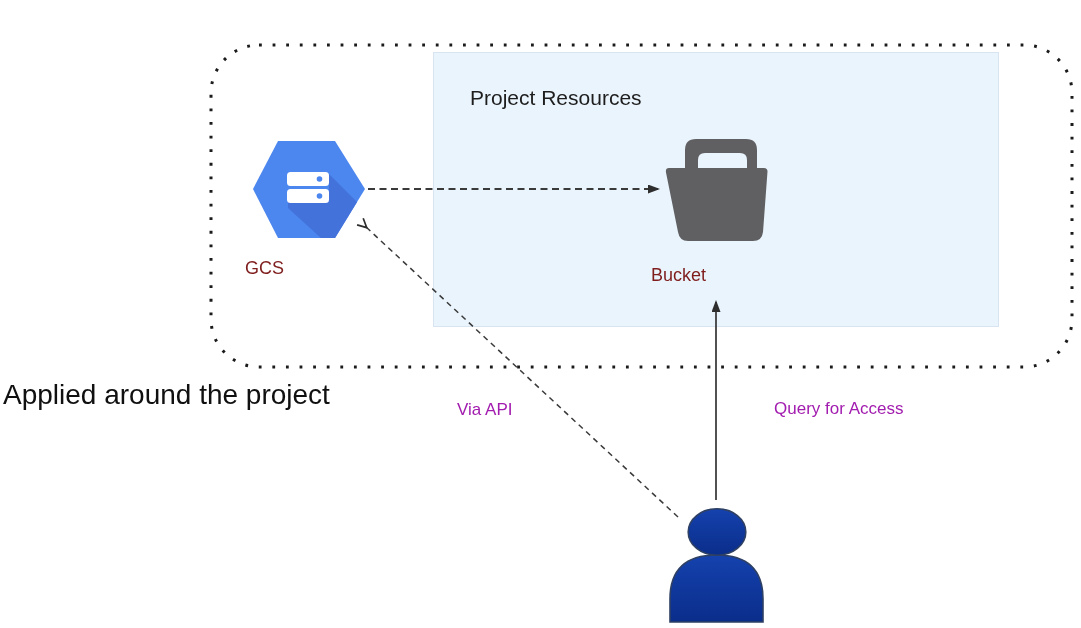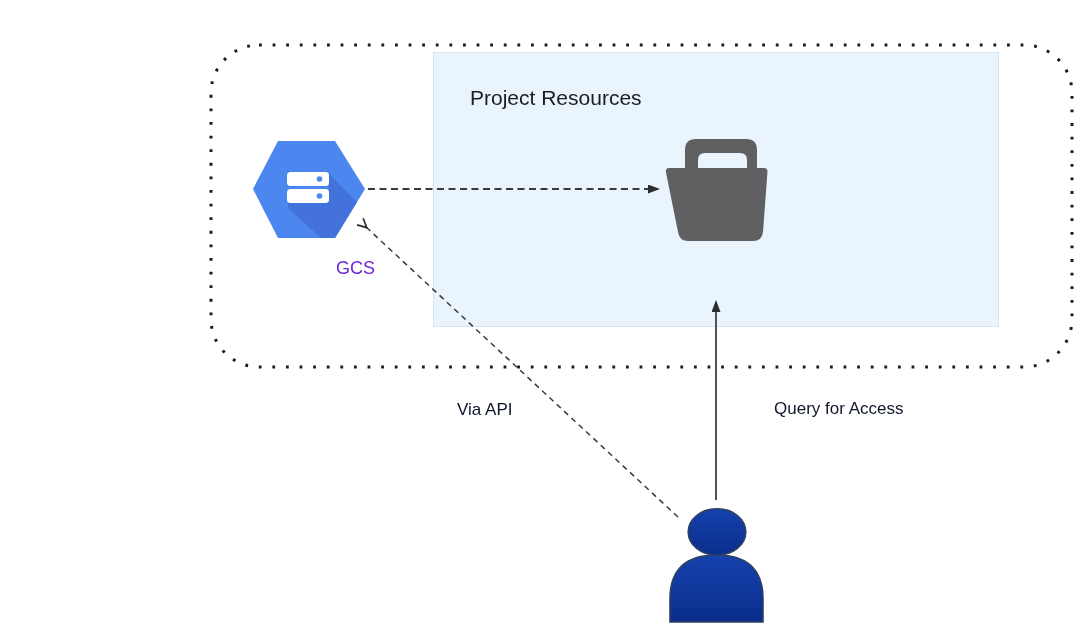--- a/index.html
+++ b/index.html
@@ -14,29 +14,29 @@
   .abs{position:absolute;}
   .resources-box{
     left:433px;top:13px;width:566px;height:275px;
     background:#EAF4FC;border:1px solid #D8E5F0;box-sizing:border-box;
   }
   .resources-title{
     left:470px;top:47px;
     font-size:21px;color:#1d1d1d;white-space:nowrap;
   }
   .node-label{
-    text-align:right;color:#6d28d9;font-size:18px;line-height:26px;white-space:nowrap;
+    text-align:left;color:#7f1d1d;font-size:18px;line-height:26px;white-space:nowrap;
   }
   .gcs-label{left:245px;top:216px;width:130px;}
   .bucket-label{left:651px;top:223px;width:130px;}
   .actor-label{left:514px;top:597px;width:450px;font-size:19px;}
   .applied-label{
     left:3px;top:340px;font-size:28px;color:#101010;white-space:nowrap;
   }
-  .edge-label{font-size:17px;color:#0f172a;white-space:nowrap;}
+  .edge-label{font-size:17px;color:#a21caf;white-space:nowrap;}
   .via-api-label{left:457px;top:361px;}
   .query-label{left:774px;top:360px;}
   svg{display:block;}
 </style>
 </head>
 <body>
 
 <div class="canvas">
 
   <svg class="abs" style="left:206px;top:1px;" width="872" height="332" viewBox="0 0 872 332">
@@ -95,18 +95,20 @@
         <stop offset="1" stop-color="#0A2D8A"></stop>
       </linearGradient>
     </defs>
     <path d="M9,122 L9,99 Q9,55 55.5,55 Q102,55 102,99 L102,122 Z" fill="url(#persongrad)" stroke="#2E4063" stroke-width="1.6"></path>
     <ellipse cx="56" cy="32" rx="28.8" ry="23.3" fill="url(#persongrad)" stroke="#2E4063" stroke-width="1.6"></ellipse>
   </svg>
 
   <div class="abs node-label gcs-label">
     <div>GCS</div>
   </div>
+  <div class="abs node-label bucket-label">Bucket</div>
 
   <div class="abs edge-label via-api-label">Via API</div>
   <div class="abs edge-label query-label">Query for Access</div>
 
+  <div class="abs applied-label">Applied around the project</div>
 
 </div>
 
 </body></html>

